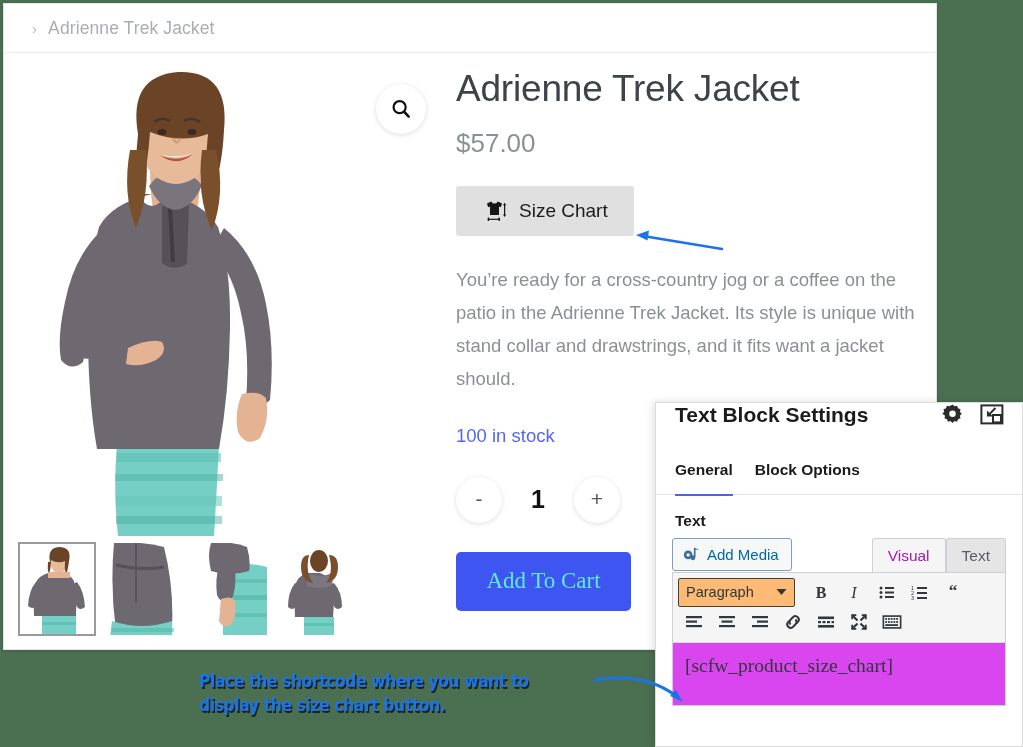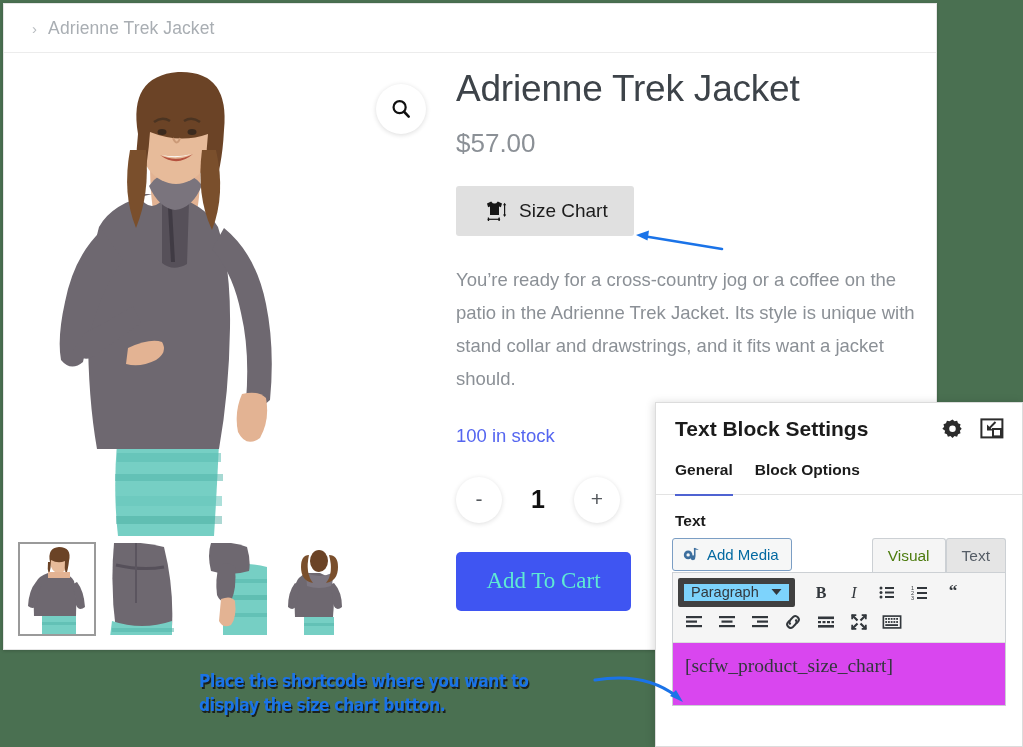--- a/index.html
+++ b/index.html
@@ -127,21 +127,21 @@
   #settings-panel {
     position: absolute; left: 655px; top: 402px;
     width: 368px; height: 345px;
     background: #fff;
     border: 1px solid #dcdcdc;
     box-shadow: -2px 0 8px rgba(0,0,0,.13);
     overflow: hidden;
   }
   #panel-header {
     position: relative; height: 52px;
-    display: flex; align-items: center;
+    display: flex; align-items: flex-start;
     padding: 0 18px 0 19px;
   }
   #panel-title { font-size: 21px; font-weight: bold; color: #1b1b1b; }
   #panel-header-icons {
     margin-left: auto; display: flex; align-items: center; gap: 16px;
   }
   .hdr-icon { cursor: pointer; display: flex; }
 
   #panel-tabs {
     display: flex; gap: 22px;
@@ -172,36 +172,36 @@
     font-family: "Liberation Sans", sans-serif;
   }
   #editor-tabs { margin-left: auto; display: flex; align-items: flex-end; }
   .editor-tab {
     font-size: 15.5px; color: #555d66;
     padding: 8px 15px 7px 15px; cursor: pointer;
     border: 1px solid #ccd0d4; border-bottom: none;
     background: #e5e5e5;
     border-radius: 3px 3px 0 0;
   }
-  .editor-tab.active { background: #f5f5f5; color: #4d7c0f; }
+  .editor-tab.active { background: #f5f5f5; color: #a21caf; }
 
   #editor-box { border: 1px solid #ccd0d4; border-top: 1px solid #ccd0d4; }
   #editor-toolbar {
     background: #f5f5f5; border-bottom: 1px solid #ddd;
     padding: 4px 5px 5px 5px;
   }
   .tb-row { display: flex; align-items: center; gap: 1px; }
   .tb-btn {
     width: 32px; height: 30px;
     display: flex; align-items: center; justify-content: center;
     cursor: pointer; background: transparent; border: none;
   }
   #paragraph-select {
     width: 117px; height: 29px;
-    background: #7dd3fc; border: 6px solid #404040; border-radius: 2px;
+    background: #fdba74; border: 1px solid #404040; border-radius: 2px;
     display: flex; align-items: center;
     padding: 0 7px; margin-right: 9px; cursor: pointer;
     font-size: 14.5px; color: #32373c;
   }
   #paragraph-select .caret { margin-left: auto; }
 
   #editor-content {
     background: #d946ef; height: 62px;
     padding: 12px 12px;
     font-family: "Liberation Serif", serif;

